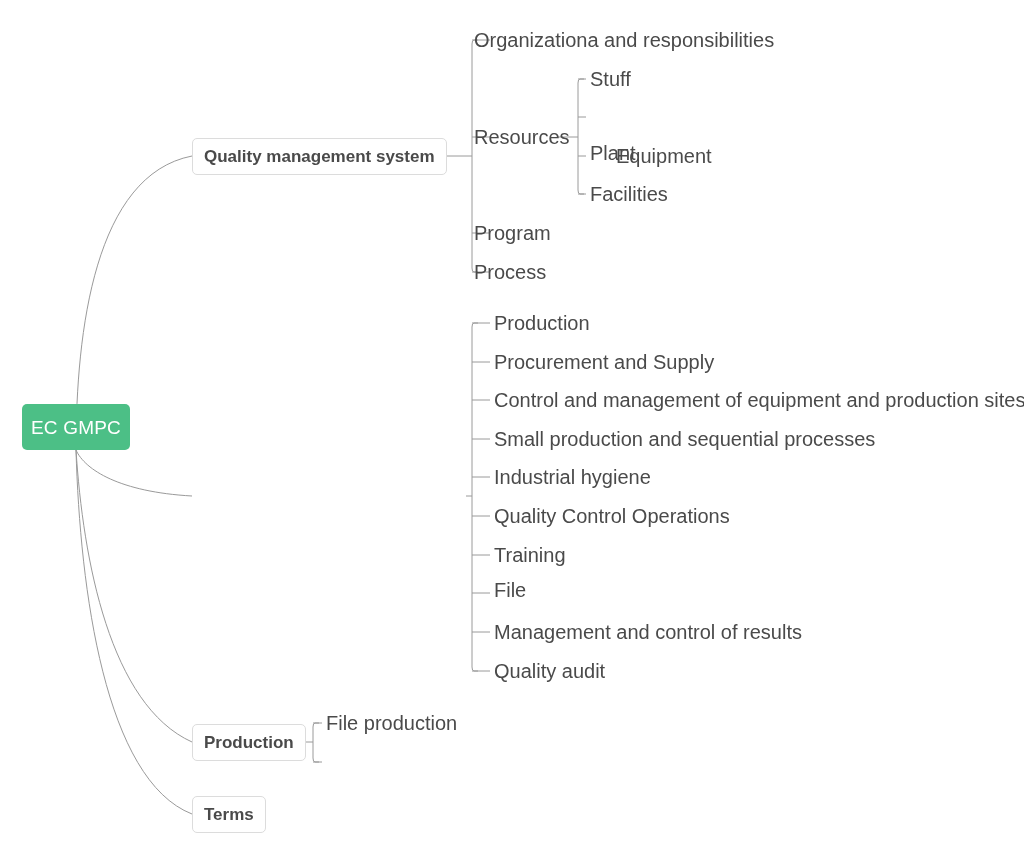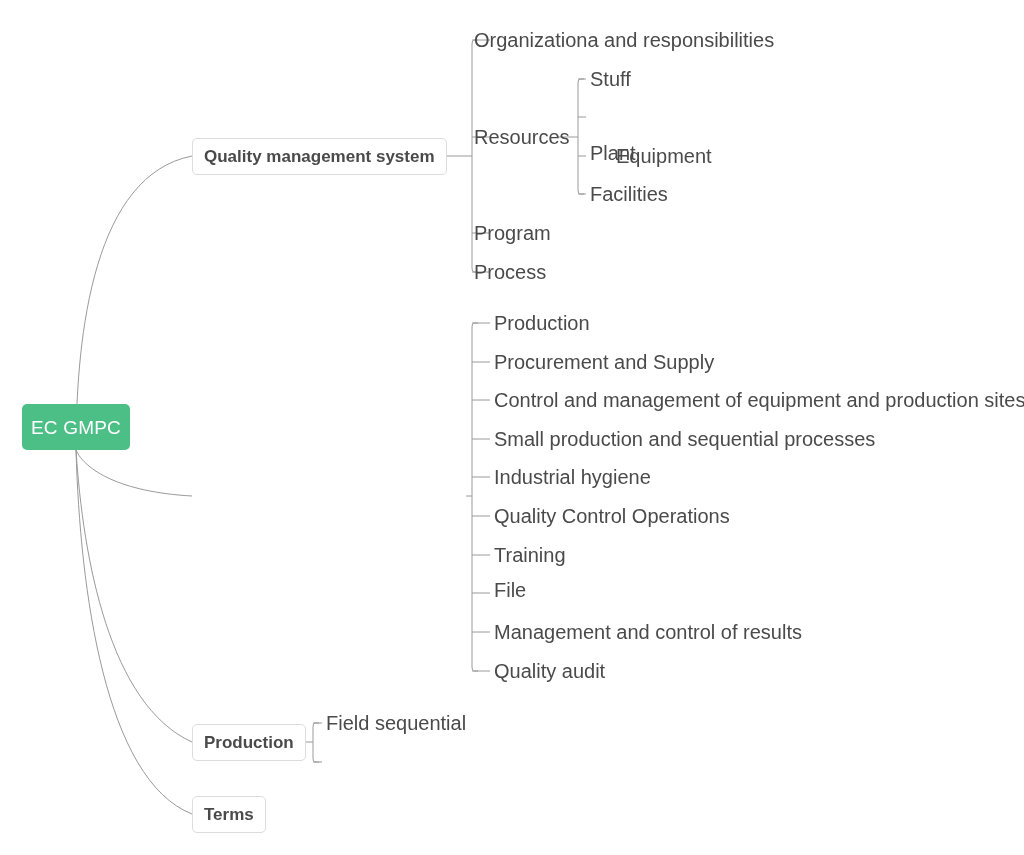--- a/index.html
+++ b/index.html
@@ -195,20 +195,20 @@
   </div>
   <div class="leaf-node" style="left:494px; top:671px;">
     <span>Quality audit</span>
   </div>
 
   <div class="branch-node" style="left:192px; top:724px; height:37px;">
     <span>Production</span>
   </div>
 
   <div class="leaf-node" style="left:326px; top:723px;">
-    <span>Field sequential</span>
+    <span>File production</span>
   </div>
 
   <div class="branch-node" style="left:192px; top:796px; height:37px;">
     <span>Terms</span>
   </div>
 
 </div>
 
 </body></html>

